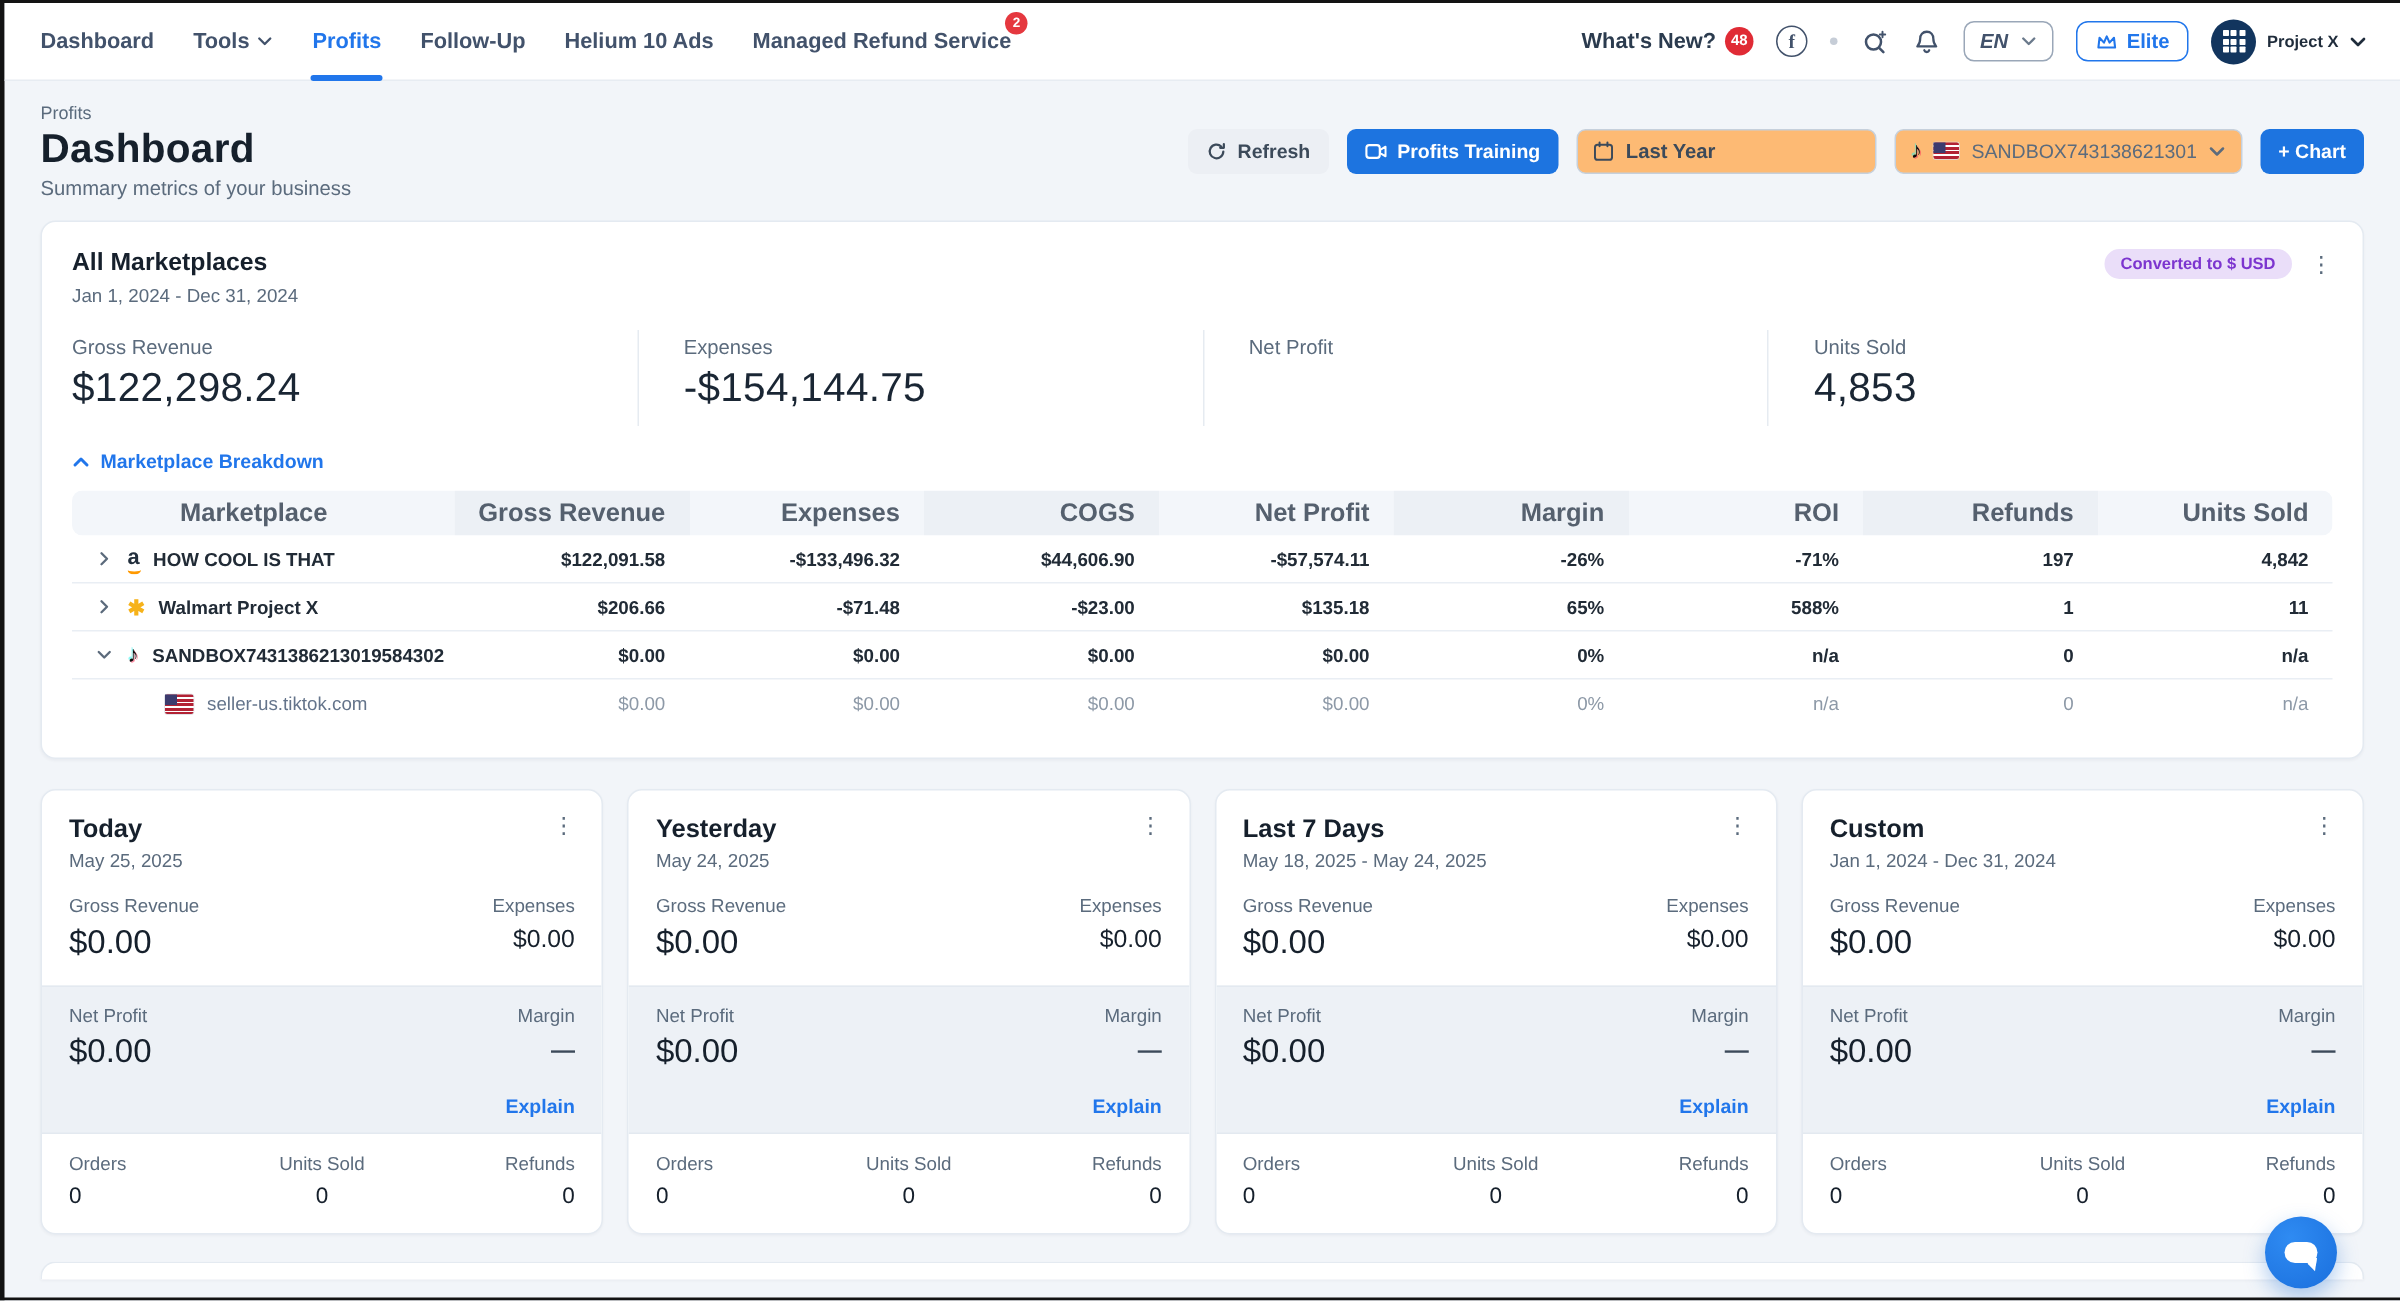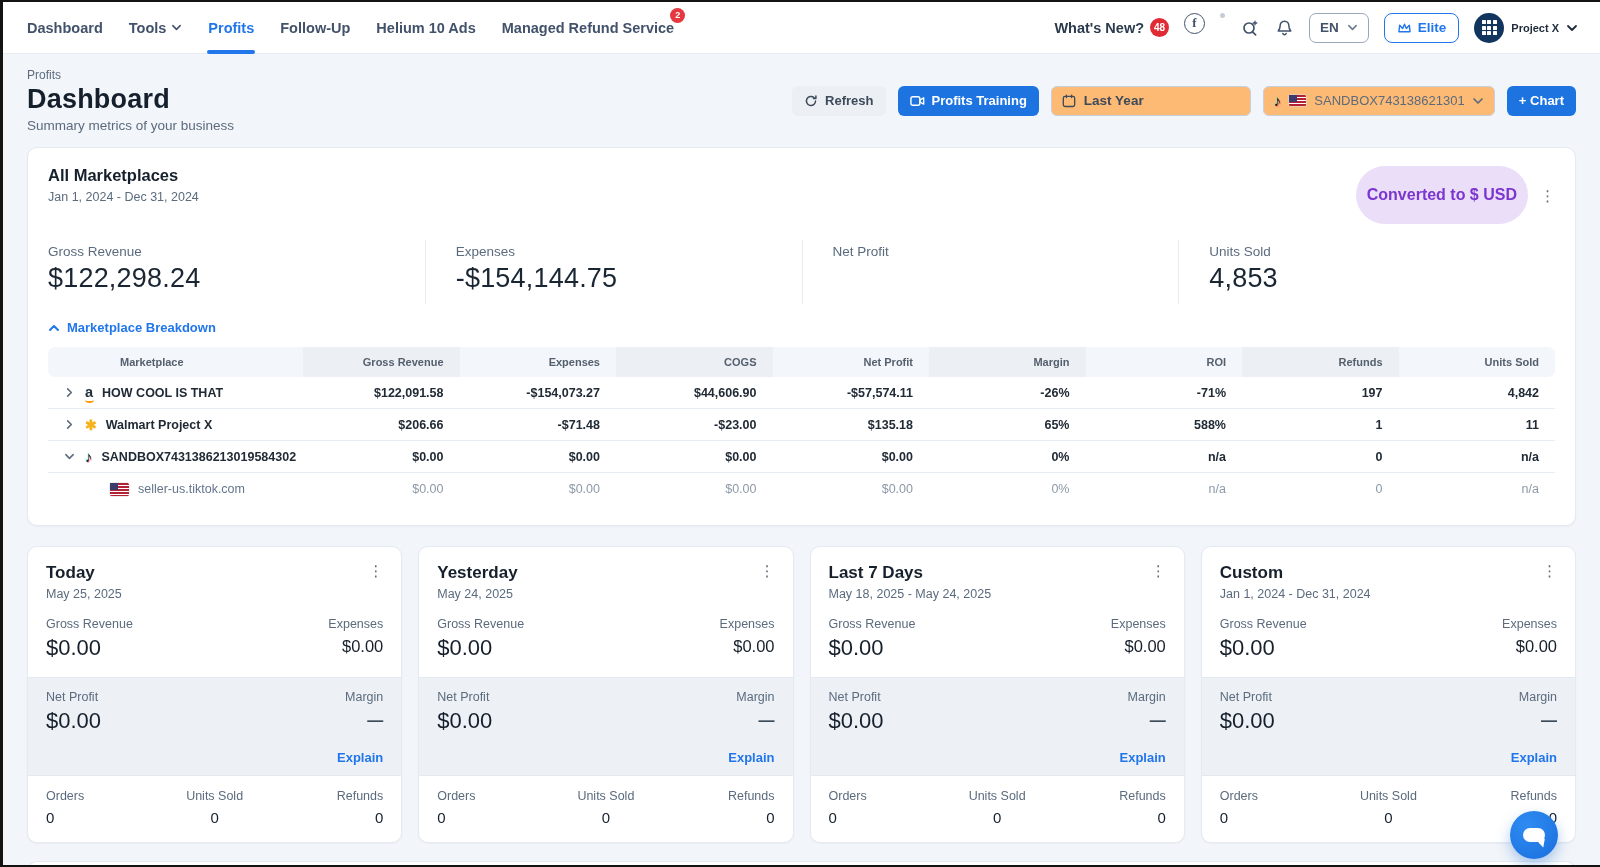--- a/index.html
+++ b/index.html
@@ -35,39 +35,39 @@
   .nav-item.active::after{
     content:""; position:absolute; bottom:0; left:50%; transform:translateX(-50%);
     width:48px; height:4px; border-radius:4px; background:#2176eb;
   }
   .nav-badge{
     position:absolute; top:6px; right:-11px;
     min-width:15px; height:15px; padding:0 3px; border-radius:50%;
     background:#e5383f; color:#fff; font-size:9px; font-weight:700;
     display:flex; align-items:center; justify-content:center;
   }
-  .nav-right{ display:flex; gap:15px; }
+  .nav-right{ display:flex; align-items:center; gap:15px; }
   .whats-new{ display:flex; align-items:center; gap:6px; font-size:14.5px; font-weight:700; color:#2b3b4e; cursor:pointer;}
   .count-badge{
     min-width:19px; height:19px; padding:0 3px; border-radius:50%;
     background:#e02b35; color:#fff; font-size:10px; font-weight:700;
     display:flex; align-items:center; justify-content:center;
   }
   .fb-circle{
     width:21px; height:21px; border-radius:50%; border:1.7px solid #42526b;
     display:flex; align-items:center; justify-content:center;
     font-size:13px; font-weight:700; color:#42526b; cursor:pointer;
     font-family:"Liberation Serif", serif;
   }
   .dot-sep{ width:5px; height:5px; border-radius:50%; background:#c6cdd7; }
   .icon-btn{ display:flex; align-items:center; justify-content:center; cursor:pointer; }
   .lang-select{
     display:flex; align-items:center; gap:8px;
     border:1.5px solid #9aa7b8; border-radius:7px; padding:5px 10px;
-    font-size:13.5px; font-weight:700; color:#42526b; cursor:pointer; background:#fff;
+    font-size:13.5px; font-weight:700; color:#42526b; cursor:pointer; background:#fff;font-style:italic;
   }
   .elite-btn{
     display:flex; align-items:center; gap:6px;
     border:1.5px solid #2176eb; border-radius:8px; padding:5px 12px;
     font-size:13.5px; font-weight:700; color:#2176eb; cursor:pointer; background:#fff;
   }
   .account{ display:flex; align-items:center; gap:7px; cursor:pointer; }
   .avatar{
     width:30px; height:30px; border-radius:50%; background:#12355e;
     display:flex; align-items:center; justify-content:center;
@@ -101,42 +101,42 @@
     background:#fff; border:1px solid #e4eaf1; border-radius:10px;
     box-shadow:0 1px 2px rgba(16,24,40,.04);
   }
 
   .overview{ margin-top:8px; padding:18px 20px 20px; }
   .ov-head{ display:flex; justify-content:space-between; align-items:flex-start; }
   .ov-title{ font-size:16.5px; font-weight:800; color:#16202c; }
   .ov-date{ font-size:12.5px; color:#5b6b7d; margin-top:5px; }
   .ov-head-right{ display:flex; align-items:center; gap:12px; }
   .usd-badge{
-    background:#eadef9; color:#7c35cf; font-size:16px; font-weight:700;
-    border-radius:999px; padding:20px 11px;
+    background:#eadef9; color:#7c35cf; font-size:11px; font-weight:700;
+    border-radius:999px; padding:4px 11px;
   }
   .kebab{ font-size:15px; color:#5b6b7d; cursor:pointer; line-height:1; letter-spacing:0; }
 
   .ov-metrics{ display:grid; grid-template-columns:repeat(4,1fr); margin-top:16px; }
   .ov-metric{ padding:4px 0 10px; }
   .ov-metric + .ov-metric{ border-left:1px solid #e6ebf1; padding-left:30px; }
   .ov-label{ font-size:13.5px; color:#5b6b7d; }
   .ov-value{ font-size:27px; font-weight:500; color:#1a2634; margin-top:4px; letter-spacing:.2px; }
 
   .bd-toggle{ display:flex; align-items:center; gap:7px; margin:16px 0 12px; cursor:pointer;
               font-size:13px; font-weight:700; color:#2176eb; }
 
   .mp-table{ width:100%; }
   .trow, .thead{
     display:grid;
     grid-template-columns:255px repeat(8, 1fr);
     align-items:center;
   }
   .thead{ height:30px; border-radius:7px; overflow:hidden; }
-  .th{ font-size:11px; font-weight:700; color:#55606e; text-align:right; padding-right:16px;
+  .th{ font-size:17px; font-weight:700; color:#55606e; text-align:right; padding-right:16px;
        height:100%; display:flex; align-items:center; justify-content:flex-end; }
   .th:nth-child(odd){ background:#f3f6fa; }
   .th:nth-child(even){ background:#ecf0f5; }
   .th.first{ justify-content:flex-start; text-align:left; padding-left:72px; }
   .trow{ height:32px; border-bottom:1px solid #e9eef4; font-size:12.5px; }
   .trow:last-child{ border-bottom:none; }
   .tc{ text-align:right; padding-right:16px; font-weight:700; color:#212b36; }
   .tc.name{ text-align:left; padding-right:0; display:flex; align-items:center; gap:9px; padding-left:14px; }
   .row-chevron{ width:14px; display:flex; justify-content:center; cursor:pointer; }
   .mp-name{ font-weight:700; color:#212b36; }
@@ -379,21 +379,21 @@
           <div class="tc name">
             <span class="row-chevron">
               <svg width="11" height="11" viewBox="0 0 12 12">
                   <path d="M4 2l4 4-4 4" fill="none" stroke="#5c6b7c" stroke-width="1.7" stroke-linecap="round" stroke-linejoin="round"></path>
                 </svg>
             </span>
             <span class="amazon-a">a</span>
             <span class="mp-name">HOW COOL IS THAT</span>
           </div>
           <div class="tc">$122,091.58</div>
-          <div class="tc">-$154,073.27</div>
+          <div class="tc">-$133,496.32</div>
           <div class="tc">$44,606.90</div>
           <div class="tc">-$57,574.11</div>
           <div class="tc">-26%</div>
           <div class="tc">-71%</div>
           <div class="tc">197</div>
           <div class="tc">4,842</div>
         </div>
 
         <div class="trow">
           <div class="tc name">

